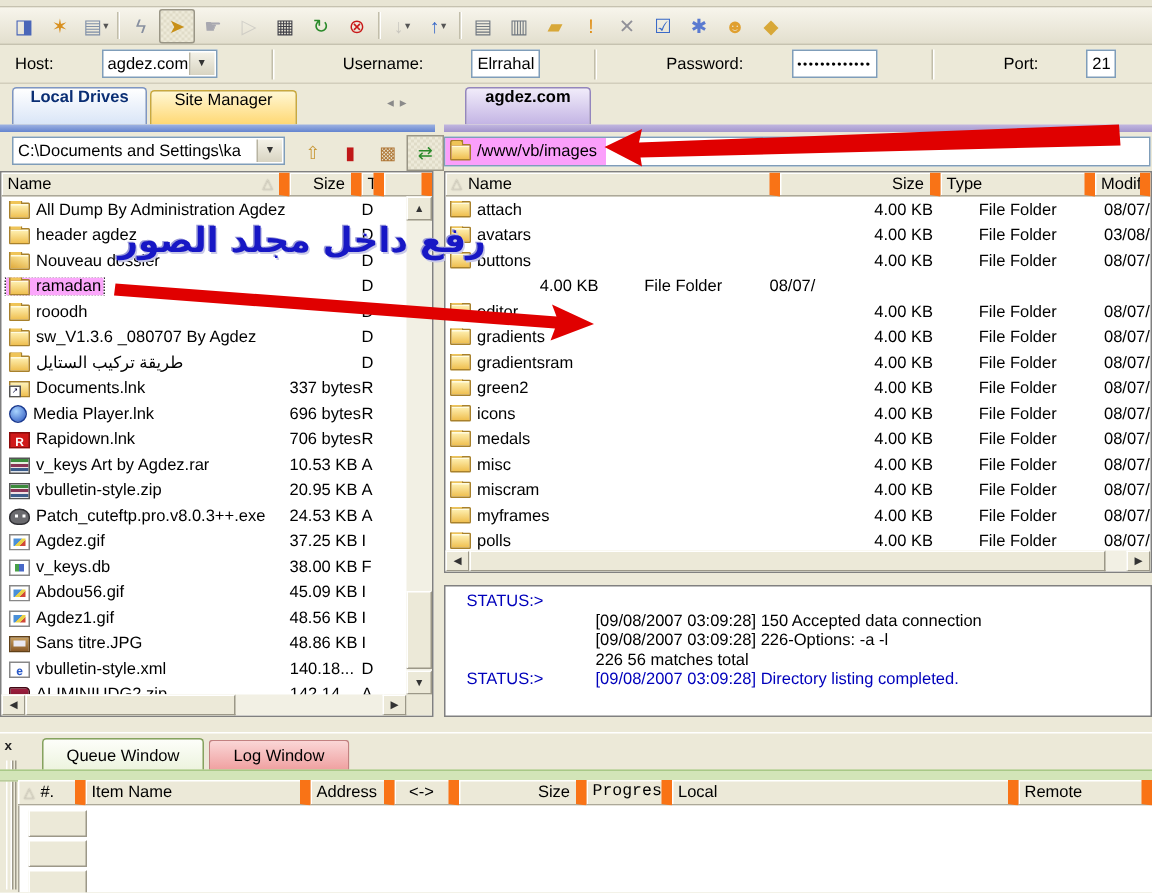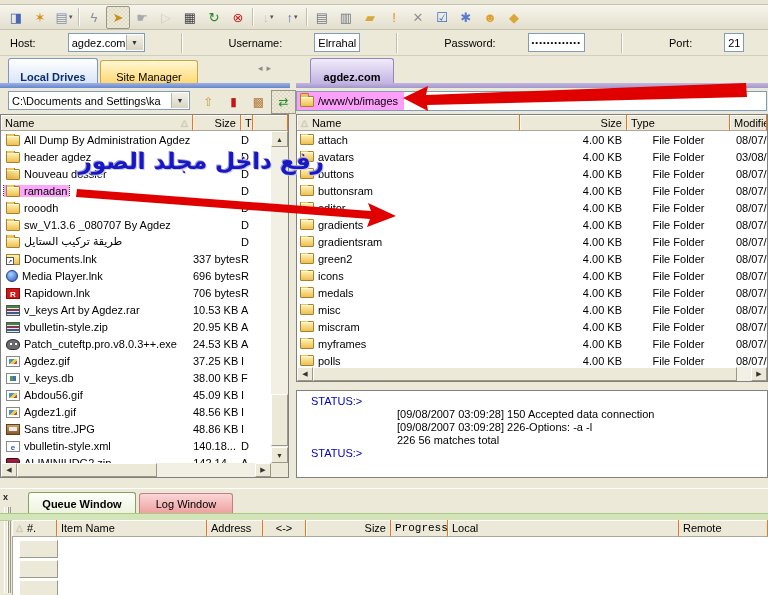--- a/index.html
+++ b/index.html
@@ -20,21 +20,21 @@
   
   .quickbar{position:absolute;left:0;top:30px;width:768px;height:26px;background:#ECE9D8;border-bottom:1px solid #D2CEBC;display:flex;align-items:center;box-sizing:border-box;gap:28px;}
   .qlabel{margin-left:10px;margin-right:4px;}
   .field{height:19px;background:#FFF;border:1px solid #7F9DB9;display:flex;align-items:center;padding:0 3px;box-sizing:border-box;}
   .combo{position:relative;padding-right:18px;}
   .combo .drop{position:absolute;right:1px;top:1px;bottom:1px;width:16px;background:linear-gradient(180deg,#F4F2E8,#D8D4C2);border-left:1px solid #B8B4A2;display:flex;align-items:center;justify-content:center;font-size:7px;color:#333;}
   .vsep{width:0;height:20px;border-left:1px solid #C2BEAA;border-right:1px solid #FFF;margin:0 8px;}
   .qicons{display:flex;align-items:center;margin-left:12px;}
 
   
-  .tab{position:absolute;box-sizing:border-box;border-radius:3px 3px 0 0;display:flex;align-items:flex-end;justify-content:center;}
+  .tab{position:absolute;box-sizing:border-box;border-radius:3px 3px 0 0;display:flex;align-items:flex-start;justify-content:center;}
   .tab-local{left:8px;top:58px;width:90px;height:25px;background:linear-gradient(180deg,#FFFFFF,#D9E5F7);border:1px solid #7E96C4;border-bottom:none;font-weight:bold;color:#0A2E74;}
   .tab-sitemgr{left:100px;top:60px;width:98px;height:23px;background:linear-gradient(180deg,#FFF7D4,#FFD873);border:1px solid #C9A93F;border-bottom:none;color:#000;}
   .tabnav{position:absolute;left:258px;top:63px;color:#8A8A8A;font-size:9px;letter-spacing:4px;}
   .tab-remote{left:310px;top:58px;width:84px;height:25px;background:linear-gradient(180deg,#F1ECFA,#C3B4E4);border:1px solid #9486BE;border-bottom:none;font-weight:bold;color:#000;}
   .strip-left{position:absolute;left:0;top:83px;width:290px;height:5px;background:linear-gradient(180deg,#9FB3E2,#6484CF);}
   .strip-right{position:absolute;left:296px;top:83px;width:472px;height:5px;background:linear-gradient(180deg,#C2B7E0,#A396CC);}
 
   
   .lpath{position:absolute;left:8px;top:91px;width:182px;}
   .pathicons{position:absolute;left:196px;top:90px;display:flex;}
@@ -64,21 +64,21 @@
   .fi-photo::after{content:"";position:absolute;left:2px;top:2px;right:2px;height:4px;background:#E9E9F2;}
   .fi-xml{background:#FFF;border:1px solid #888;}
   .fi-xml::after{content:"e";position:absolute;inset:0;color:#2858C8;font:bold 8px/11px "Liberation Sans",sans-serif;text-align:center;}
   .fi-book{background:linear-gradient(180deg,#A02040,#701028);border:1px solid #400814;border-radius:1px 3px 3px 1px;}
 
   
   .list{position:absolute;background:#FFF;border:1px solid #808080;box-sizing:border-box;overflow:hidden;}
   .llist{left:0;top:114px;width:289px;height:364px;}
   .rlist{left:296px;top:114px;width:472px;height:268px;}
   .lhead{display:flex;height:16px;background:#ECE9D8;}
-  .hcell{box-sizing:border-box;border-right:1px solid #f97316;border-bottom:1px solid #ACA899;box-shadow:inset 1px 1px 0 #FFF;padding:1px 4px;white-space:nowrap;overflow:hidden;display:flex;align-items:center;}
+  .hcell{box-sizing:border-box;border-right:7px solid #f97316;border-bottom:1px solid #ACA899;box-shadow:inset 1px 1px 0 #FFF;padding:1px 4px;white-space:nowrap;overflow:hidden;display:flex;align-items:center;}
   .hcell.r{justify-content:flex-end;}
   .sorttri::before{content:"△";color:#DCD8C8;text-shadow:0 0 1px #8A867A;font-size:9px;margin-right:4px;}
   .sorttri-right::after{content:"△";color:#DCD8C8;text-shadow:0 0 1px #8A867A;font-size:9px;margin-left:auto;}
   .lbody{overflow:hidden;}
   .lrow{display:flex;height:17px;align-items:center;white-space:nowrap;}
   .lrow .nm{display:flex;align-items:center;overflow:hidden;box-sizing:border-box;padding-left:3px;}
   .lrow .sel{display:flex;align-items:flex-end;padding:0 2px;}
   .lrow.selected .sel{background:#FBA7FB;outline:1px dotted #333;}
   .lrow .sz{text-align:right;box-sizing:border-box;padding-right:5px;}
   .lrow .tp{overflow:hidden;white-space:nowrap;box-sizing:border-box;}
@@ -116,21 +116,21 @@
   .sline{display:flex;line-height:13px;white-space:nowrap;color:#000;}
   .sline .pfx{width:98px;flex:none;padding-left:12px;box-sizing:border-box;color:#0000BB;}
   .sline.blue .txt{color:#0000BB;}
 
   
   .queue{position:absolute;left:0;top:488px;width:768px;height:107px;background:#ECE9D8;border-top:1px solid #FFF;box-sizing:border-box;}
   .qclose{position:absolute;left:3px;top:4px;font-size:9px;font-weight:bold;color:#222;line-height:9px;}
   .grip{position:absolute;left:4px;top:18px;bottom:2px;width:5px;border-left:1px solid #FFF;border-right:1px solid #9C9888;}
   .grip::after{content:"";position:absolute;left:2px;top:0;bottom:0;width:0;border-left:1px solid #FFF;border-right:1px solid #9C9888;}
   .qtab{position:absolute;box-sizing:border-box;border-radius:3px 3px 0 0;display:flex;align-items:center;justify-content:center;}
-  .qtab-queue{left:28px;top:3px;width:108px;height:22px;background:linear-gradient(180deg,#FDFEFA,#ECF3DD);border:1px solid #85A35F;border-bottom:none;font-weight:bold;}
+  .qtab-queue{left:28px;top:3px;width:108px;height:22px;background:linear-gradient(180deg,#FDFEFA,#ECF3DD);border:1px solid #85A35F;border-bottom:none;font-weight:normal;}
   .qtab-log{left:139px;top:4px;width:94px;height:21px;background:linear-gradient(180deg,#FAD6D6,#EF9E9E);border:1px solid #C28181;border-bottom:none;}
   .qstrip{position:absolute;left:0;top:24px;width:768px;height:6px;background:#D3E5B8;border-top:1px solid #A9C987;border-bottom:1px solid #B9CB9B;}
   .qhead{position:absolute;left:12px;top:31px;right:0;height:17px;display:flex;background:#ECE9D8;}
   .qhead .hcell{height:17px;}
   .qh1{width:45px;}.qh2{width:150px;}.qh3{width:56px;}.qh4{width:43px;justify-content:center;}.qh5{width:85px;}.qh6{width:57px;font-family:Liberation Mono, monospace;}.qh7{width:231px;}.qh8{flex:1;}
   .qbody{position:absolute;left:12px;top:48px;right:0;bottom:0;background:#FFF;border-left:1px solid #ACA899;}
   .qcell{position:absolute;left:6px;width:39px;height:18px;background:#ECE9D8;border:1px solid;border-color:#FFF #9C9888 #9C9888 #FFF;box-sizing:border-box;}
 
   
   .overlay{position:absolute;left:0;top:0;width:768px;height:595px;pointer-events:none;}
@@ -612,24 +612,20 @@
           <div class="nm c-name">
             <span class="fi fi-folder"></span>
             <span>buttons</span>
           </div>
           <div class="sz c-size">4.00 KB</div>
           <div class="tp c-type">File Folder</div>
           <div class="tp c-mod" style="padding-left:6px;">08/07/</div>
         </div>
 
         <div class="lrow">
-          <div class="nm c-name">
-            <span class="fi fi-folder"></span>
-            <span>buttonsram</span>
-          </div>
           <div class="sz c-size">4.00 KB</div>
           <div class="tp c-type">File Folder</div>
           <div class="tp c-mod" style="padding-left:6px;">08/07/</div>
         </div>
 
         <div class="lrow">
           <div class="nm c-name">
             <span class="fi fi-folder"></span>
             <span>editor</span>
           </div>
@@ -751,20 +747,21 @@
         <span class="txt">[09/08/2007 03:09:28] 226-Options: -a -l</span>
       </div>
 
       <div class="sline">
         <span class="pfx"></span>
         <span class="txt">226 56 matches total</span>
       </div>
 
       <div class="sline blue">
         <span class="pfx">STATUS:&gt;</span>
+        <span class="txt">[09/08/2007 03:09:28] Directory listing completed.</span>
       </div>
     </div>
 
   <div class="queue">
     <div class="qclose">x</div>
     <div class="grip"></div>
     <div class="qtab qtab-queue">
         <span>Queue Window</span>
       </div>
     <div class="qtab qtab-log">

